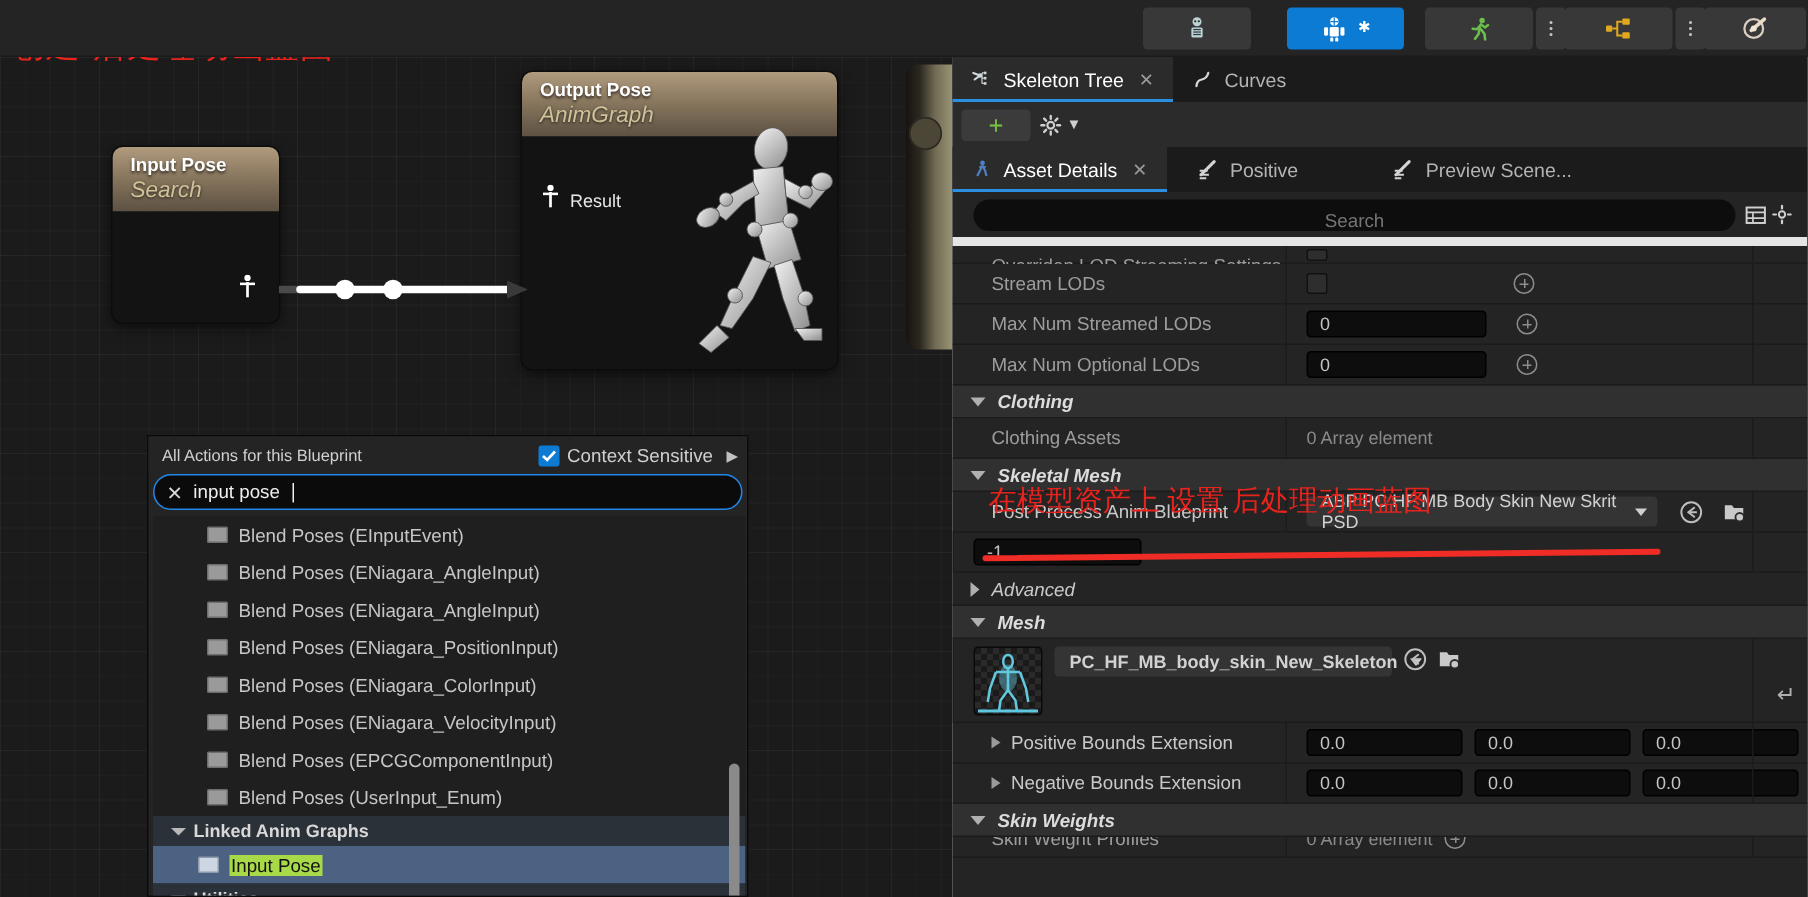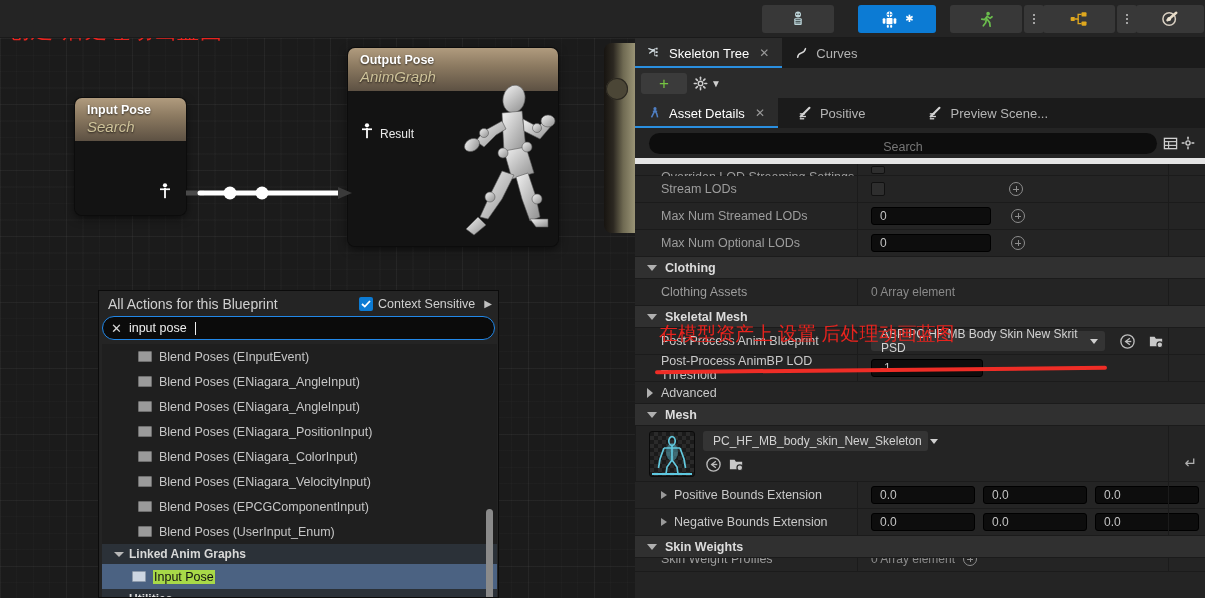--- a/index.html
+++ b/index.html
@@ -80,21 +80,21 @@
   .sliver-dot { position: absolute; left: 606px; top: 40px; width: 22px; height: 22px;
     border-radius: 50%; background: #4b4636; box-shadow: inset 0 0 0 1px #2a2720; }
 
   
   .actions {
     position: absolute; left: 98px; top: 290px; width: 401px; height: 308px;
     background: #242424; border: 1px solid #0b0b0b;
   }
   .actions-head { height: 25px; display: flex; align-items: center;
     padding: 0 6px 0 9px; background: #242424; }
-  .actions-title { color: #d0d0d0; font-size: 14px; flex: 1; }
+  .actions-title { color: #d0d0d0; font-size: 11px; flex: 1; }
   .cs-wrap { display: flex; align-items: center; gap: 5px; }
   .cs-box { width: 14px; height: 14px; background: #0c7bd4; border-radius: 2px;
     display:flex; align-items:center; justify-content:center; }
   .cs-label { color: #cfcfcf; font-size: 12.5px; }
   .cs-arrow { color: #c0c0c0; font-size: 10px; margin-left: 4px; }
 
   .search-row { margin: 0 3px; height: 24px; background: #0b0b0b;
     border: 1px solid #2288e8; border-radius: 12px;
     display: flex; align-items: center; padding: 0 8px; gap: 7px; }
   .search-x { color: #d8d8d8; font-size: 13px; line-height: 1; }
@@ -160,21 +160,21 @@
   .field.wnum { width: 120px; }
   .field.wsm { width: 112px; }
   .chkbox { width: 14px; height: 14px; background: #2e2e2e; border: 1px solid #111;
     border-radius: 2px; }
   .plus-circ { width: 14px; height: 14px; border: 1px solid #8d8d8d; border-radius: 50%;
     position: relative; }
   .plus-circ::before, .plus-circ::after { content:''; position:absolute; background:#8d8d8d; }
   .plus-circ::before { left:3px; right:3px; top:6px; height:1px; }
   .plus-circ::after { top:3px; bottom:3px; left:6px; width:1px; }
   .sect { height: 22px; background: #303030; display: flex; align-items: center;
-    gap: 8px; padding-left: 12px; border-bottom: 1px solid #1b1b1b; }
+    gap: 8px; padding-left: 12px; border-bottom: 1px solid #1b1b1b; font-style: italic; }
   .sect .tri { width:0; height:0; border-left:5px solid transparent;
     border-right:5px solid transparent; border-top:6px solid #b0b0b0; }
   .sect .tri.closed { border-top:5px solid transparent; border-bottom:5px solid transparent;
     border-left:6px solid #b0b0b0; border-right:0; }
   .sect .lbl { color: #dcdcdc; font-size: 12.5px; font-weight: bold; }
   .trisml { width:0; height:0; border-top:4.5px solid transparent;
     border-bottom:4.5px solid transparent; border-left:6px solid #9a9a9a; flex:none; }
   .combo { height: 20px; background: #343434; border-radius: 3px;
     display: flex; align-items: center; justify-content: space-between;
     padding: 0 7px 0 10px; color: #d2d2d2; font-size: 12px; gap: 8px; cursor: pointer; }
@@ -607,23 +607,20 @@
           </svg>
           <svg class="icon-btn" viewBox="0 0 18 18" style="margin-left:4px;">
             <path d="M2 4 L7 4 L8.4 6 L15 6 L15 14 L2 14 Z" fill="#c9c9c9"></path>
             <circle cx="12.5" cy="12.5" r="3" stroke="#2a2a2a" stroke-width="1.3" fill="#c9c9c9"></circle>
           </svg>
         </div>
         <div class="col-end"></div>
       </div>
 
       <div class="prow">
-        <div class="pname bright">
-            <span>Post-Process AnimBP LOD Threshold</span>
-          </div>
         <div class="pvals">
           <div class="field wsm">-1</div>
         </div>
         <div class="col-end"></div>
       </div>
 
       <div class="sect" style="background:#242424;">
         <div class="tri closed"></div>
         <div class="lbl" style="font-weight:normal;color:#c9c9c9;">Advanced</div>
       </div>
@@ -643,21 +640,21 @@
                 <line x1="14" y1="16" x2="30" y2="16"></line>
                 <path d="M14 16 L10 27 L8.5 36"></path>
                 <path d="M30 16 L34 27 L35.5 36"></path>
                 <path d="M22 28 L17 35 L16 42"></path>
                 <path d="M22 28 L27 35 L28 42"></path>
               </g>
               <ellipse cx="22" cy="20" rx="6" ry="9" fill="#62c8dd" opacity="0.42"></ellipse>
             </svg>
             <div class="bar"></div>
           </div>
-          <div style="display:flex;flex-direction:column;gap:5px;">
+          <div style="display:flex;flex-direction:row;gap:5px;font-weight:bold;">
             <div class="combo" style="width:225px;">
               <span>PC_HF_MB_body_skin_New_Skeleton</span>
               <span class="chev"></span>
             </div>
             <div style="display:flex; gap:6px; padding-left:2px;">
               <svg class="icon-btn" viewBox="0 0 18 18">
                 <circle cx="9" cy="9" r="7" stroke="#bdbdbd" stroke-width="1.4" fill="none"></circle>
                 <path d="M11.5 5.5 L7 9 L11.5 12.5" stroke="#bdbdbd" stroke-width="1.4" fill="none"></path>
                 <line x1="7" y1="9" x2="13" y2="9" stroke="#bdbdbd" stroke-width="1.4"></line>
               </svg>

